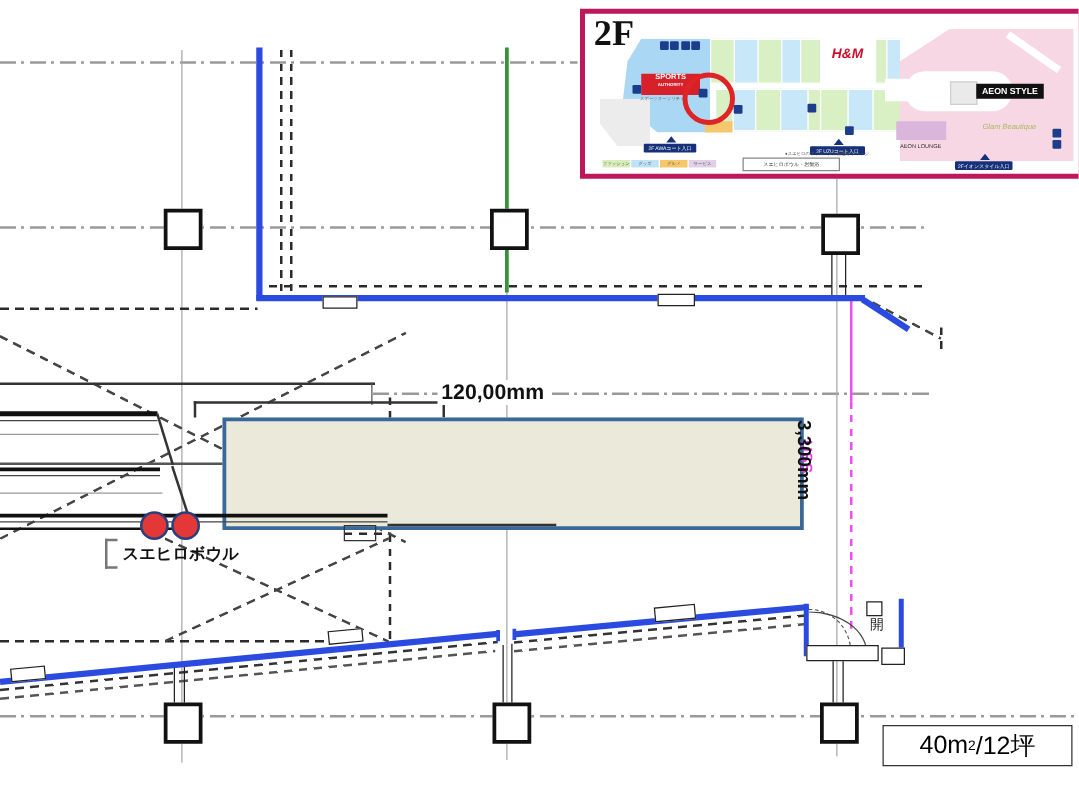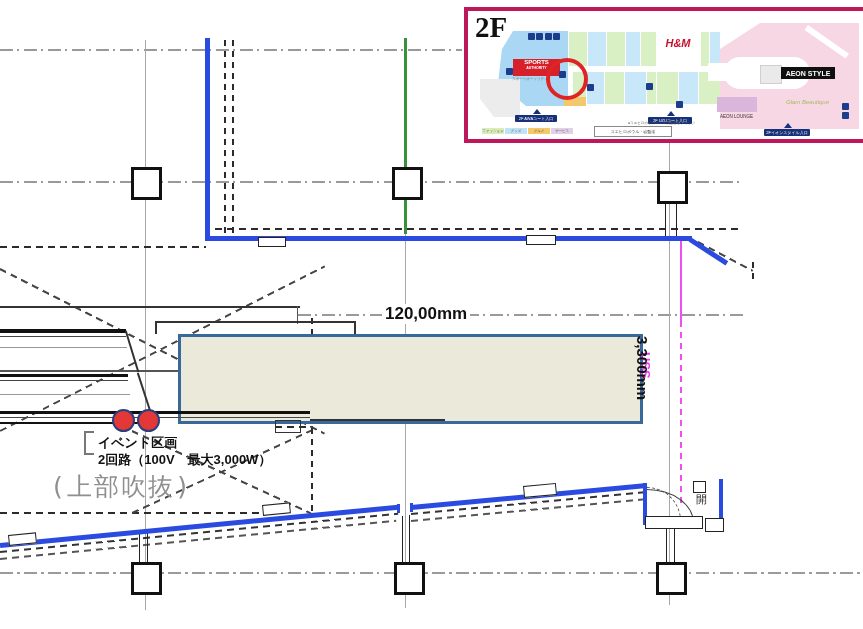--- a/index.html
+++ b/index.html
@@ -19,27 +19,30 @@
   .tri{position:absolute;width:0;height:0;border-left:4px solid transparent;border-right:4px solid transparent;
        border-bottom:5px solid #16307a;}
 </style>
 </head>
 <body>
 
 <div id="canvas">
 
   <div class="abs" id="event-rect" style="left:178px;top:334px;width:459px;height:84px;background:#ebe9da;border:3px solid #39689b;z-index:4;"></div>
 
-  <div class="txt" style="left:350px;top:304px;font-size:17px;font-weight:bold;background:#fff;padding:0 3px;z-index:9;margin-left:32px;">120,00mm</div>
+  <div class="txt" style="left:350px;top:304px;font-size:17px;font-weight:bold;background:#fff;padding:0 3px;z-index:9;">120,00mm</div>
   <div class="txt vert" style="left:638px;top:352px;font-size:13px;font-weight:bold;color:#e83ae8;z-index:8;">USS</div>
   <div class="txt vert" style="left:634px;top:336px;font-size:15px;font-weight:bold;z-index:9;">3,300mm</div>
-  <div class="txt" style="left:98px;top:434px;font-size:13px;font-weight:bold;z-index:9;">イベント区画</div>
-  <div class="txt" style="left:98px;top:451px;font-size:13px;font-weight:bold;z-index:9;">2回路（100V　最大3,000W）</div>
-  <div class="txt mono" style="left:50px;top:470px;font-size:25px;color:#8f8f8f;letter-spacing:2px;z-index:9;">(上部吹抜)</div>
+  <div class="txt" style="left:98px;top:434px;font-size:13px;font-weight:bold;z-index:9;">スエヒロボウル</div>
   <div class="txt" style="left:696px;top:492px;font-size:11px;color:#222;z-index:9;">開</div>
+  <div id="area-box">
+    <span>40m</span>
+      <sup>2</sup>
+      <span>/12坪</span>
+  </div>
 
   <div class="abs" style="left:84px;top:431px;width:8px;height:20px;border-left:2px solid #777;border-top:2px solid #777;border-bottom:2px solid #777;z-index:8;"></div>
 
   <div class="abs" style="left:112px;top:409px;width:19px;height:19px;border-radius:50%;background:#e43838;border:2.5px solid #2a3f7d;z-index:8;"></div>
   <div class="abs" style="left:137px;top:409px;width:19px;height:19px;border-radius:50%;background:#e43838;border:2.5px solid #2a3f7d;z-index:8;"></div>
 
   <div class="abs" style="left:647px;top:487px;width:33px;height:33px;border-top:1.5px dashed #555;border-right:1.5px dashed #555;border-top-right-radius:100%;z-index:6;"></div>
   <div class="abs" style="left:647px;top:489px;width:46px;height:33px;border-top:1.2px solid #444;border-right:1.2px solid #444;border-top-right-radius:100%;z-index:6;"></div>
 
   <div id="inset">

